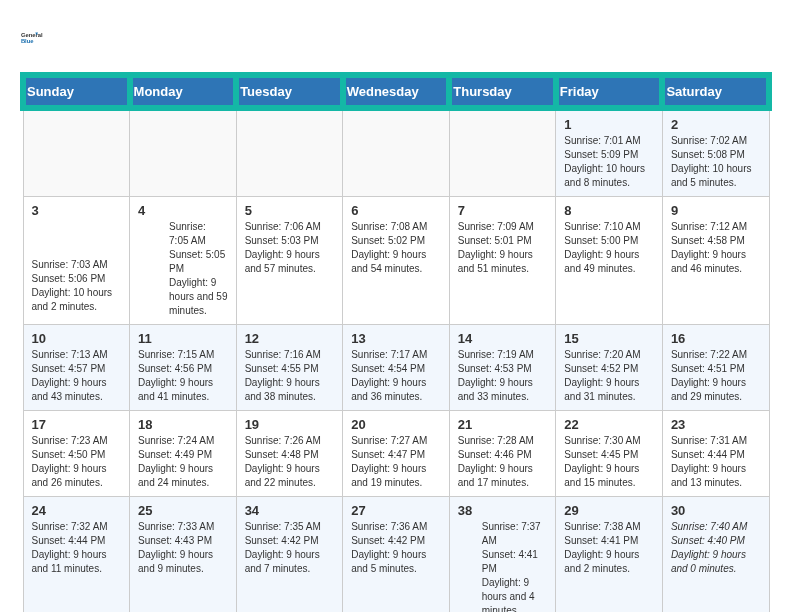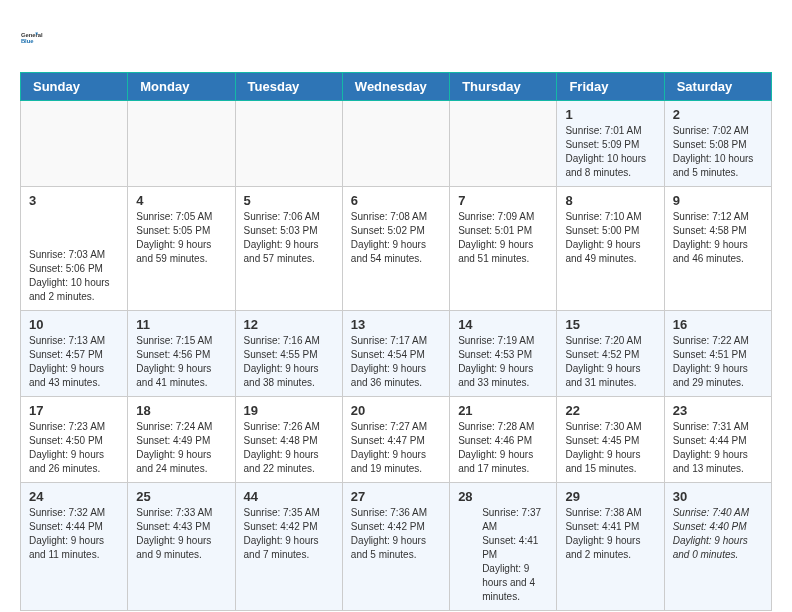--- a/index.html
+++ b/index.html
@@ -40,23 +40,23 @@
     .calendar {
       width: 100%;
       border-collapse: collapse;
       border: 1px solid #ccc;
     }
     .calendar th {
       background-color: #2e75b6;
       color: #fff;
       font-size: 13px;
       font-weight: bold;
-      padding: 6px 12px;
+      padding: 6px 1px;
       text-align: left;
-      border: 1px solid #14b8a6;
+      border: 6px solid #14b8a6;
     }
     .calendar td {
       vertical-align: top;
       padding: 6px 8px;
       font-size: 11px;
       color: #333;
       border: 1px solid #ccc;
       width: calc(100%/7);
       min-height: 80px;
       background: #fff;
@@ -135,21 +135,21 @@
       </tr>
       <tr>
         <td>
           <span class="day-number">3</span>
           <div class="day-info" style="white-space: pre-line; margin-top: 40px;">Sunrise: 7:03 AM
 Sunset: 5:06 PM
 Daylight: 10 hours and 2 minutes.</div>
         </td>
         <td>
           <span class="day-number">4</span>
-          <div class="day-info" style="white-space: pre-line;">Sunrise: 7:05 AM
+          <div class="day-info" style="white-space: pre-line; margin-left: 31px;">Sunrise: 7:05 AM
 Sunset: 5:05 PM
 Daylight: 9 hours and 59 minutes.</div>
         </td>
         <td>
           <span class="day-number">5</span>
           <div class="day-info" style="white-space: pre-line;">Sunrise: 7:06 AM
 Sunset: 5:03 PM
 Daylight: 9 hours and 57 minutes.</div>
         </td>
         <td>
@@ -272,33 +272,33 @@
 Sunset: 4:44 PM
 Daylight: 9 hours and 11 minutes.</div>
         </td>
         <td>
           <span class="day-number">25</span>
           <div class="day-info" style="white-space: pre-line;">Sunrise: 7:33 AM
 Sunset: 4:43 PM
 Daylight: 9 hours and 9 minutes.</div>
         </td>
         <td>
-          <span class="day-number">44</span>
+          <span class="day-number">34</span>
           <div class="day-info" style="white-space: pre-line;">Sunrise: 7:35 AM
 Sunset: 4:42 PM
 Daylight: 9 hours and 7 minutes.</div>
         </td>
         <td>
           <span class="day-number">27</span>
           <div class="day-info" style="white-space: pre-line;">Sunrise: 7:36 AM
 Sunset: 4:42 PM
 Daylight: 9 hours and 5 minutes.</div>
         </td>
         <td>
-          <span class="day-number">28</span>
+          <span class="day-number">38</span>
           <div class="day-info" style="white-space: pre-line; margin-left: 24px;">Sunrise: 7:37 AM
 Sunset: 4:41 PM
 Daylight: 9 hours and 4 minutes.</div>
         </td>
         <td>
           <span class="day-number">29</span>
           <div class="day-info" style="white-space: pre-line;">Sunrise: 7:38 AM
 Sunset: 4:41 PM
 Daylight: 9 hours and 2 minutes.</div>
         </td>

